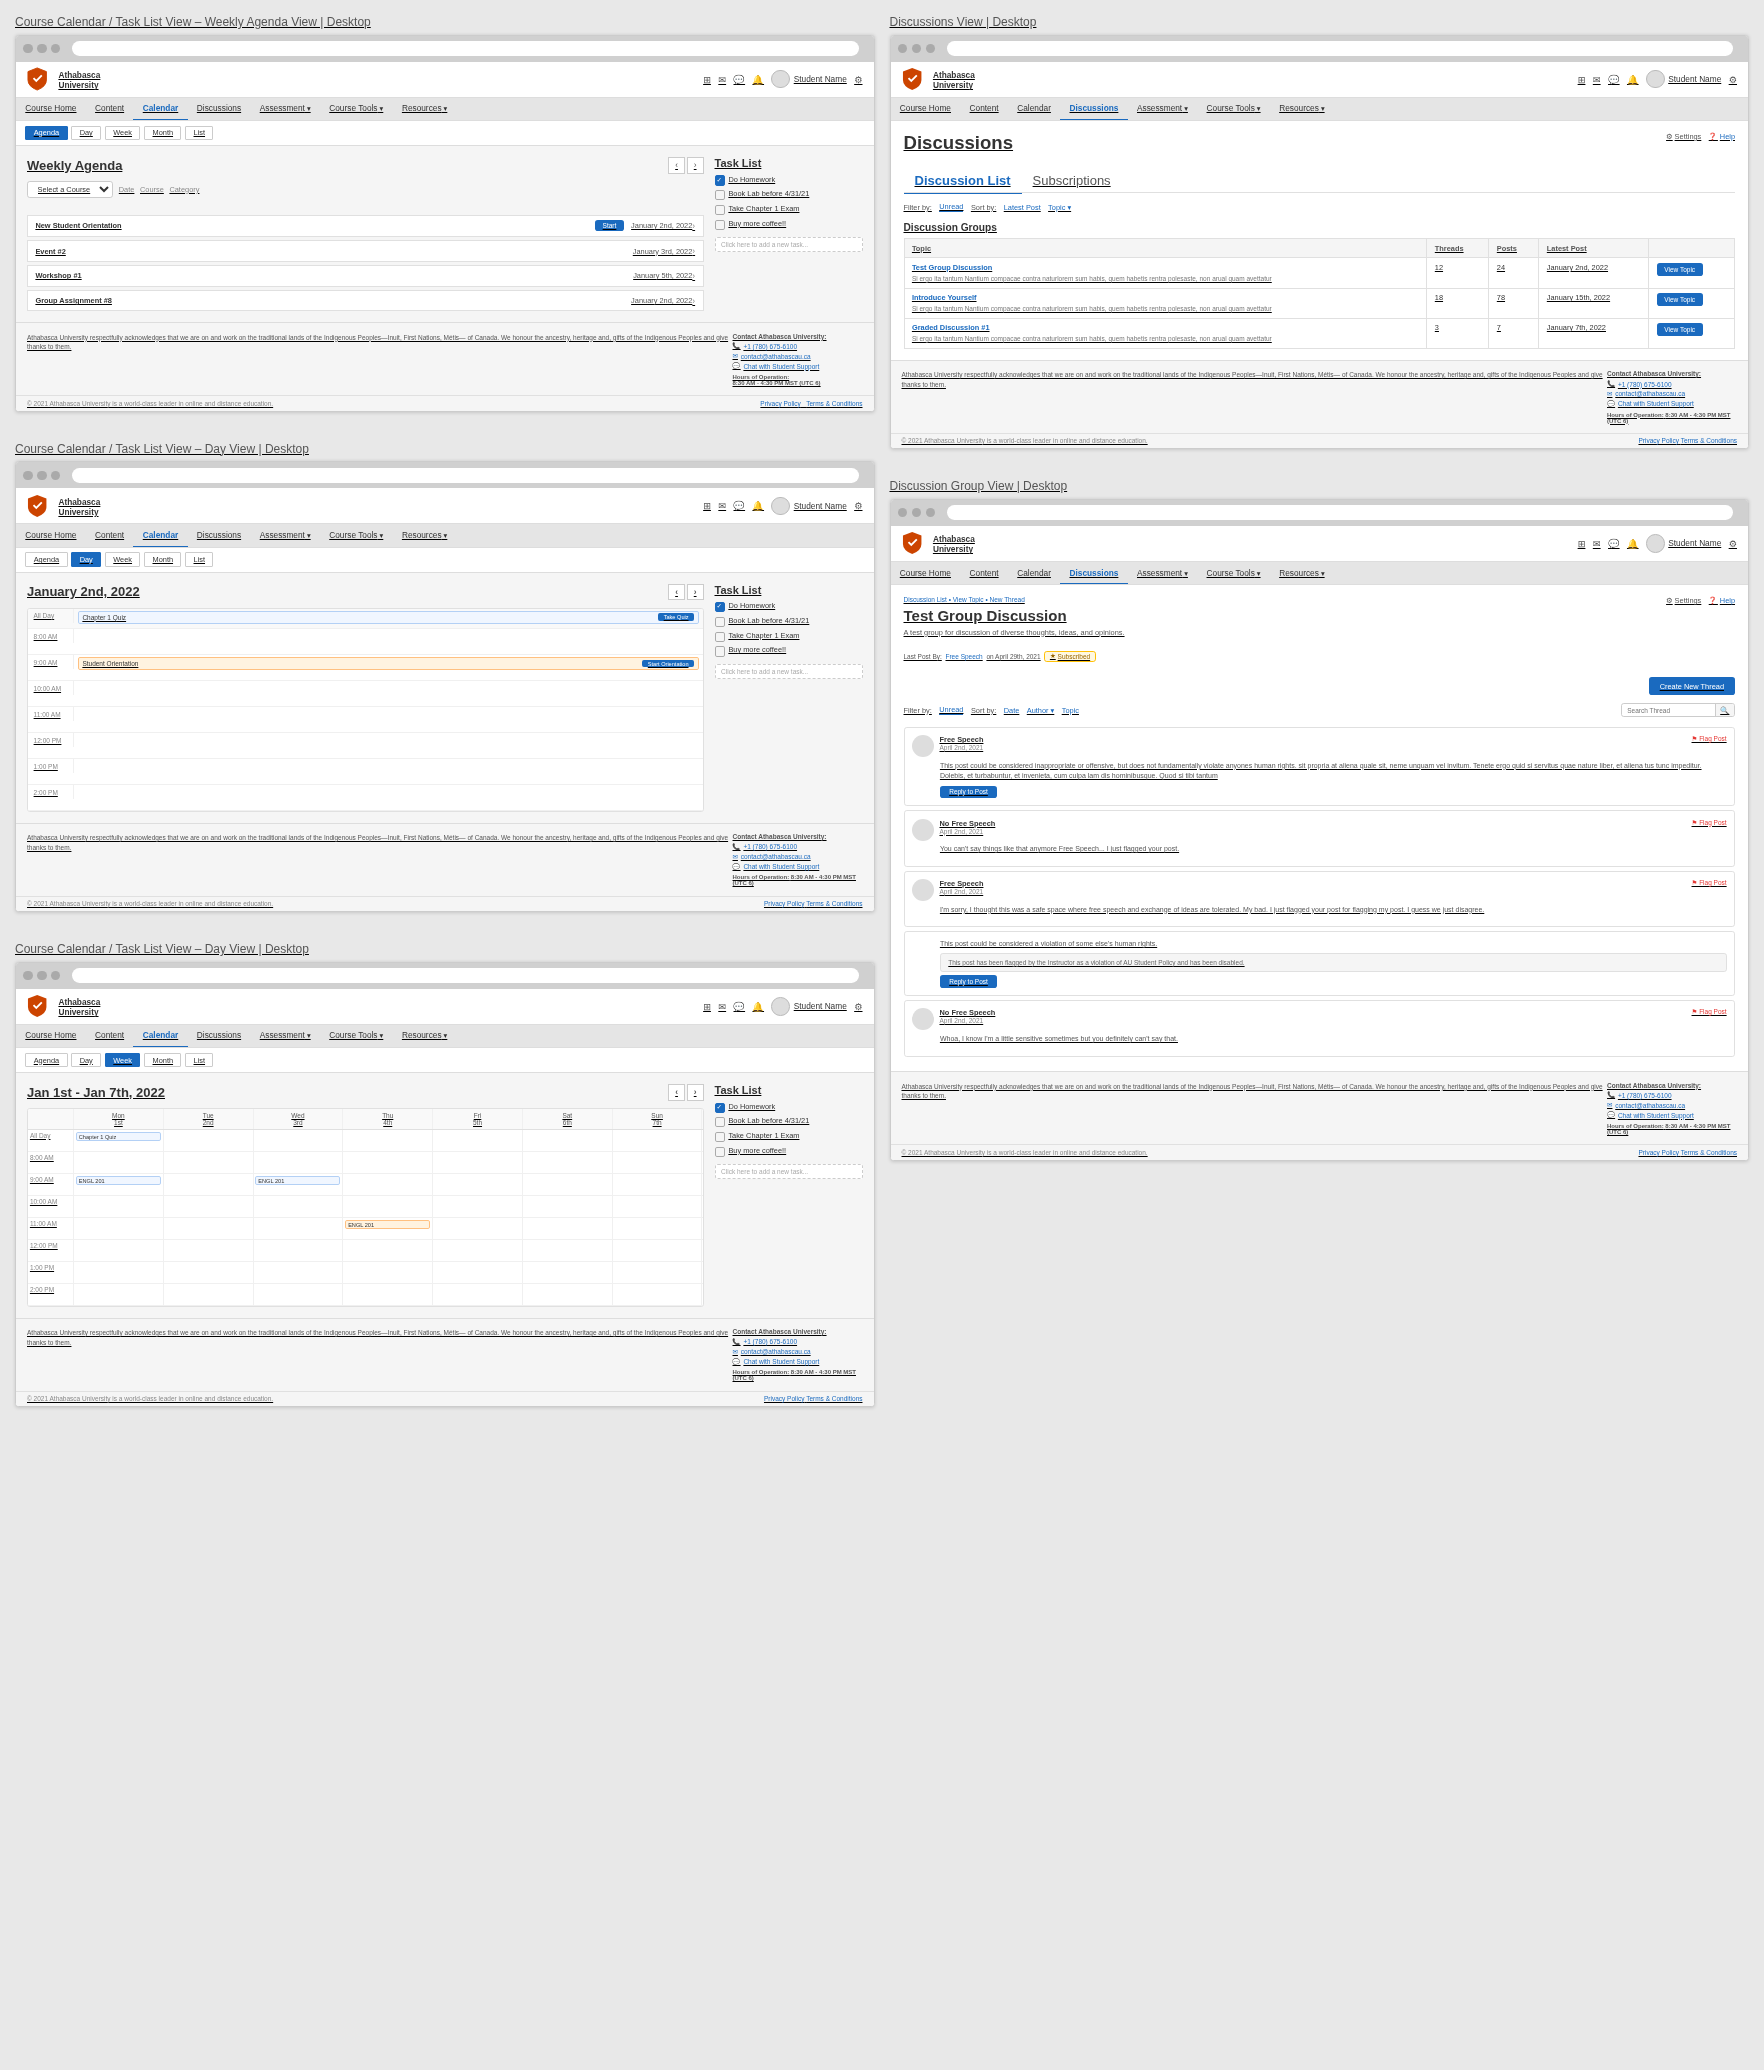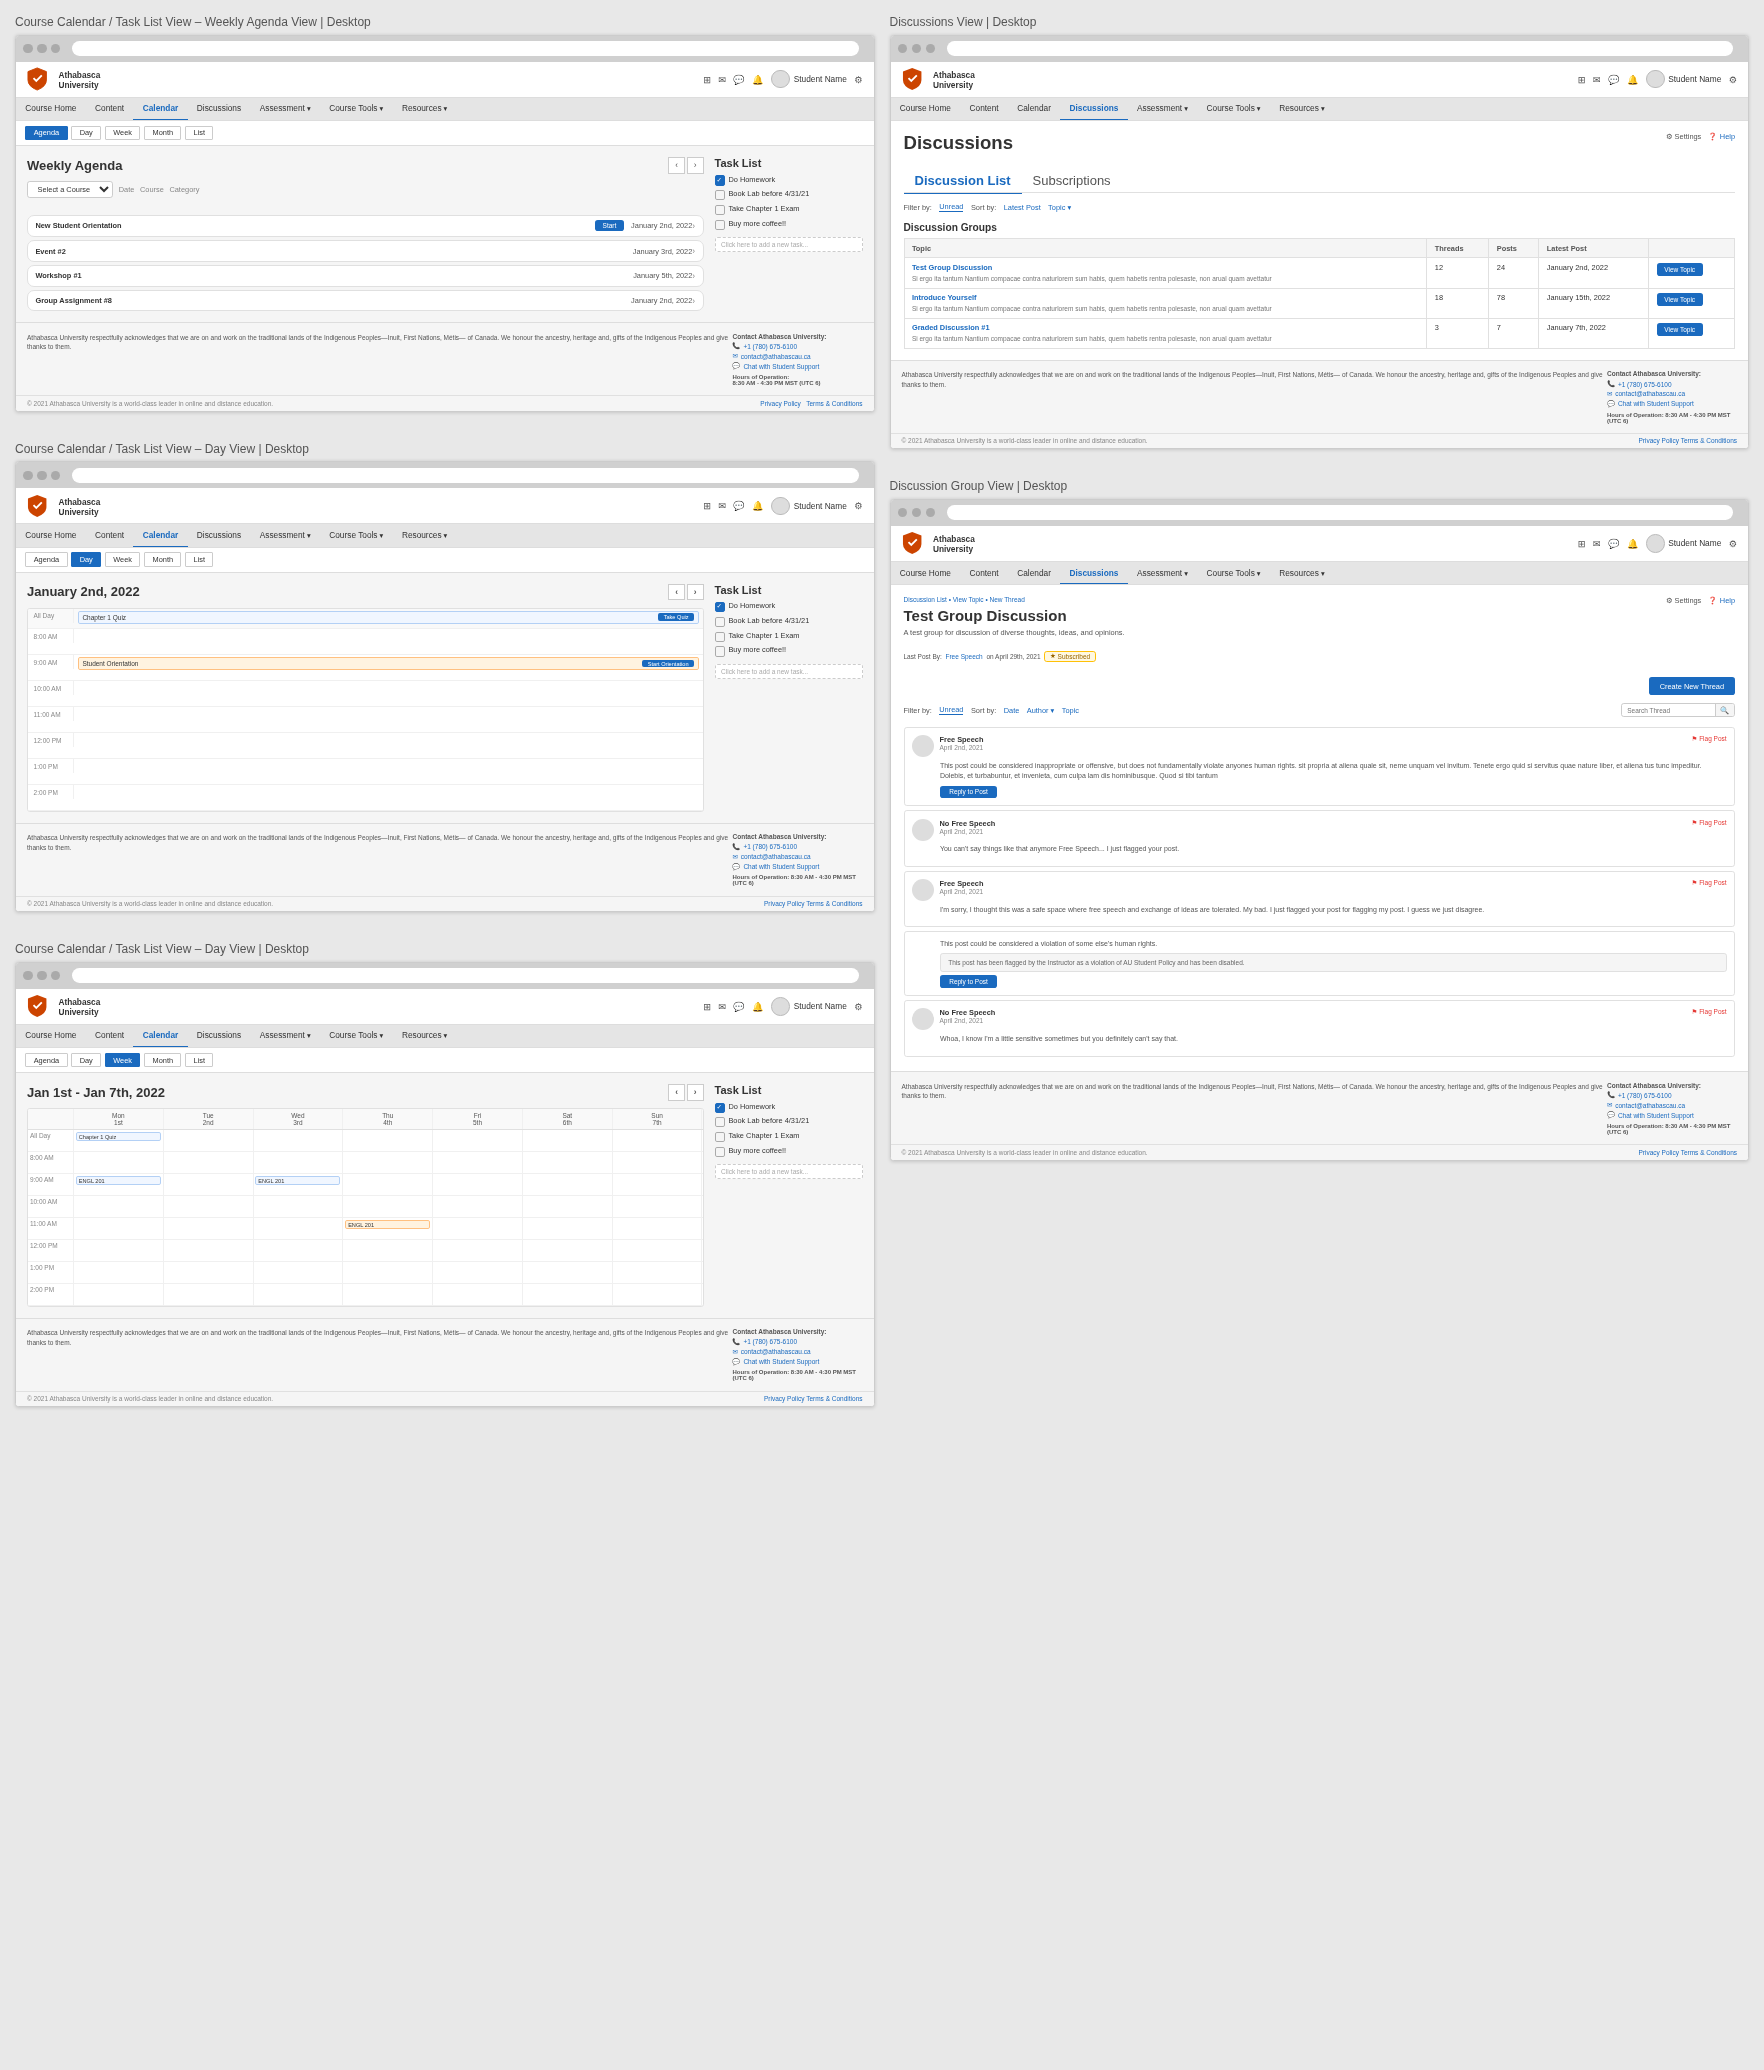--- a/index.html
+++ b/index.html
@@ -226,21 +226,21 @@
       gap: 3.7px;
     }
 
     .agenda-item {
       display: flex;
       align-items: center;
       justify-content: space-between;
       padding: 4.6px 7.4px;
       background: #fff;
       border: 0.9px solid #e0e0e0;
-      border-radius: 7px;
+      border-radius: 0;
     }
 
     .agenda-item-name {
       font-size: 7.4px;
       font-weight: bold;
       color: #333;
       flex: 1;
     }
 
     .start-btn {
@@ -819,20 +819,21 @@
       border: 0.9px solid #e0e0e0;
       border-radius: 2.8px;
       padding: 4.6px 7.4px;
       font-size: 6.5px;
       color: #666;
       margin: 3.7px 0 3.7px 28px;
     }
 
     .section-container {
       margin-bottom: 15px;
+      text-decoration: underline;
     }
 
     .col-left {
       display: flex;
       flex-direction: column;
       gap: 15px;
     }
 
     .col-right {
       display: flex;

